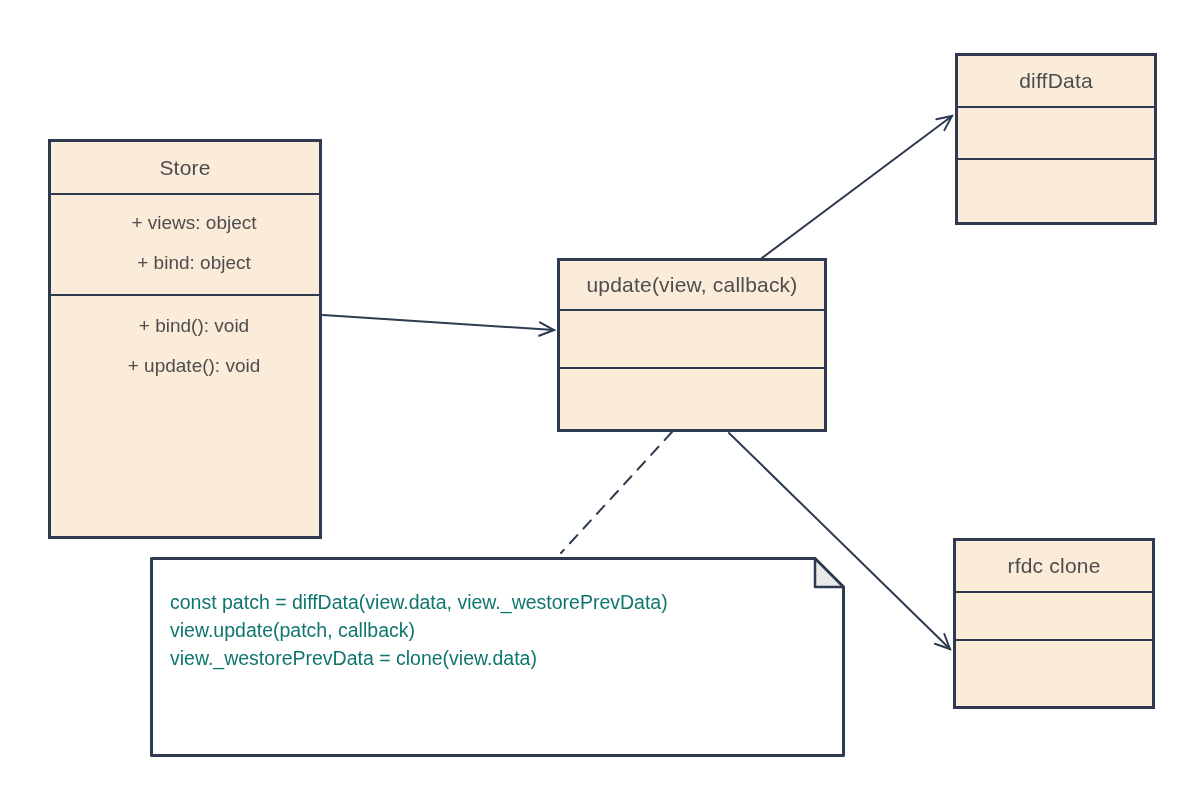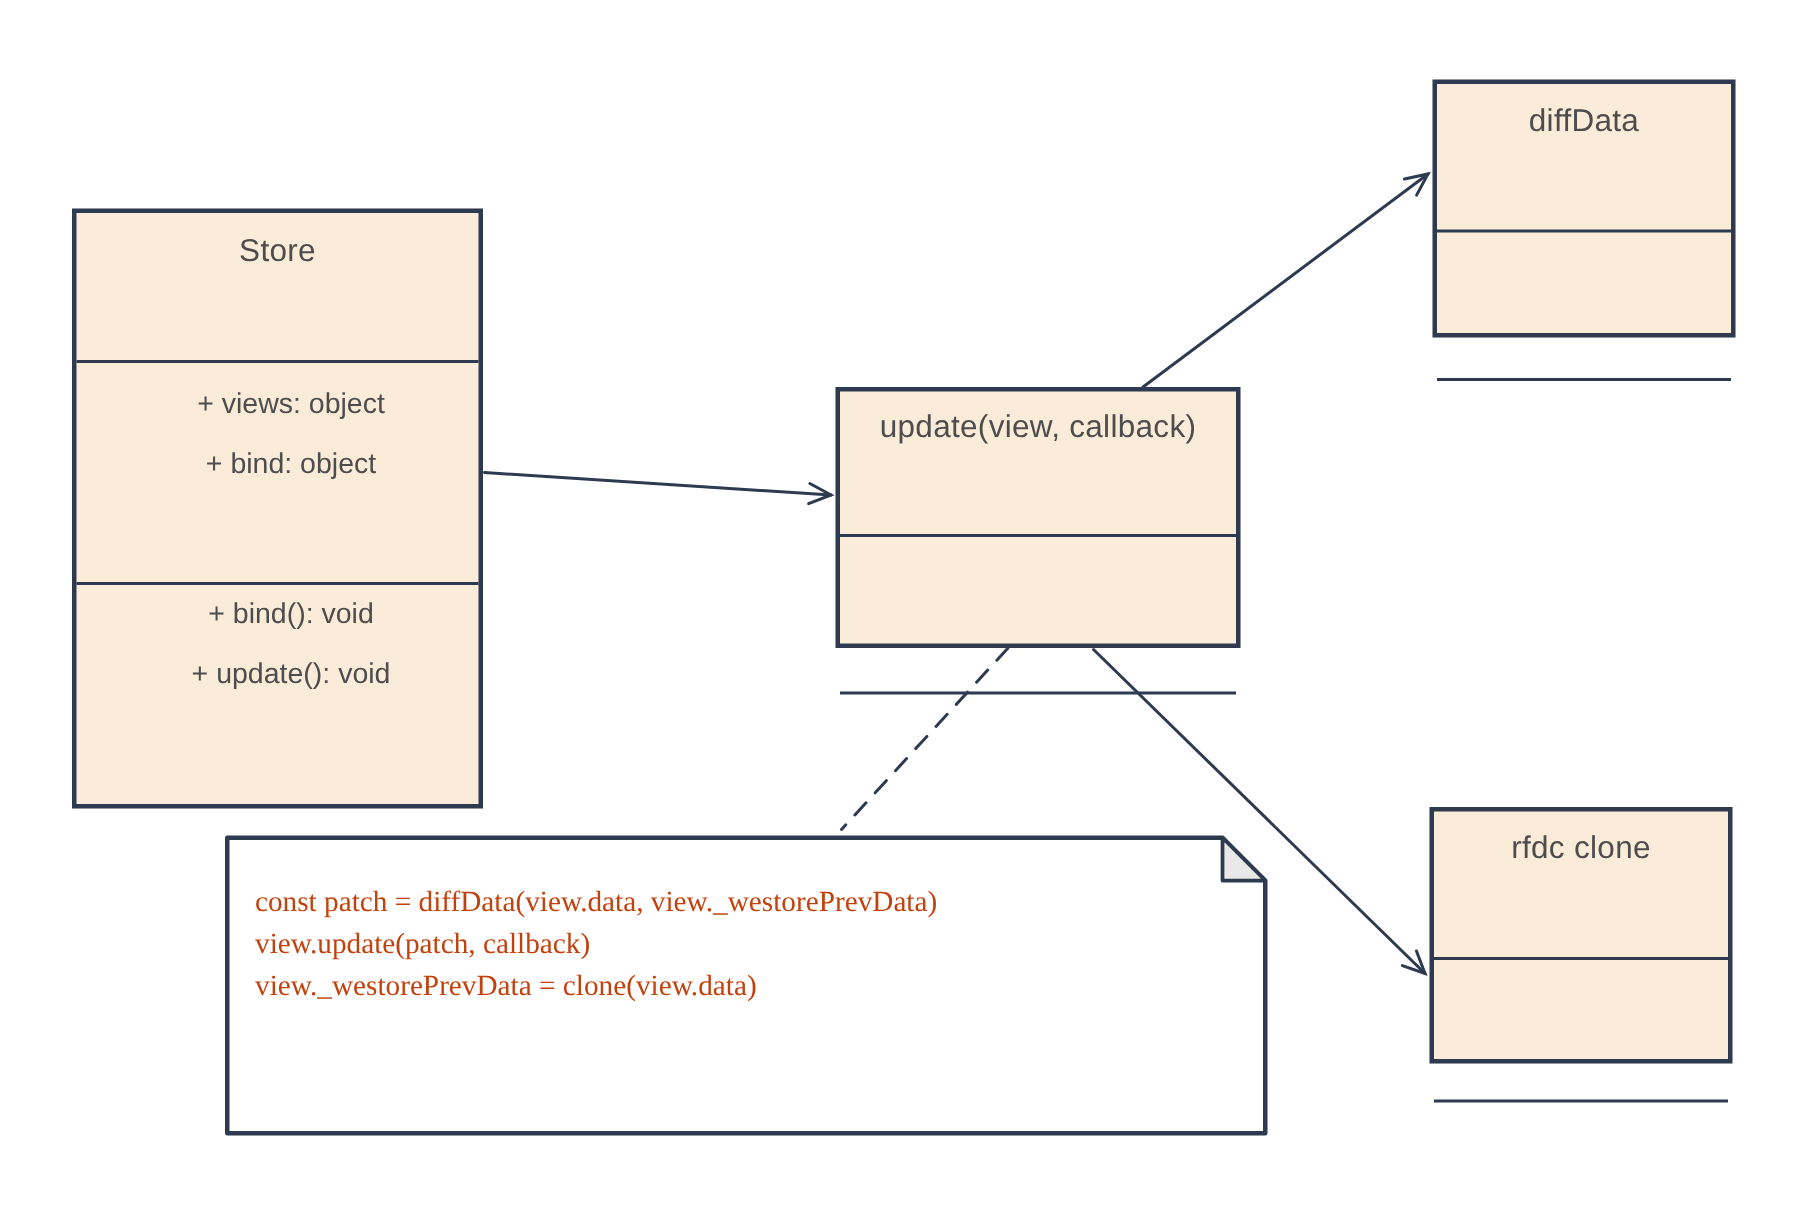--- a/index.html
+++ b/index.html
@@ -22,21 +22,20 @@
     height: 808px;
   }
   .uml-box {
     position: absolute;
     box-sizing: border-box;
     background: #fbecd9;
     border: 3px solid #2d3a4f;
     display: flex;
     flex-direction: column;
     color: #4d4d4d;
-    gap: 47px;
   }
   .uml-title {
     box-sizing: border-box;
     display: flex;
     align-items: center;
     justify-content: center;
     font-size: 21px;
     letter-spacing: 0.2px;
     flex: 0 0 auto;
   }
@@ -47,31 +46,30 @@
     text-align: center;
   }
   .uml-section.grow { flex: 1 1 auto; }
   .uml-row {
     font-size: 19px;
     line-height: 40px;
     padding-left: 18px;
     white-space: nowrap;
   }
   .attrs-pad { padding-top: 8px; }
-  .methods-pad { padding-top: 0; }
+  .methods-pad { padding-top: 10px; }
   .note-text {
     position: absolute;
     left: 170px;
     top: 588px;
     width: 660px;
-    color: #c2410c;
+    color: #0f766e;
     font-size: 19.5px;
     line-height: 28px;
     white-space: nowrap;
-    font-family: Liberation Serif, serif;
   }
 </style>
 </head>
 <body>
 
 <div id="canvas">
 
   <svg id="connector-layer" viewBox="0 0 1204 808" xmlns="http://www.w3.org/2000/svg">
 
     <g stroke="#2d3a4f" stroke-width="2" fill="none" stroke-linecap="round">

